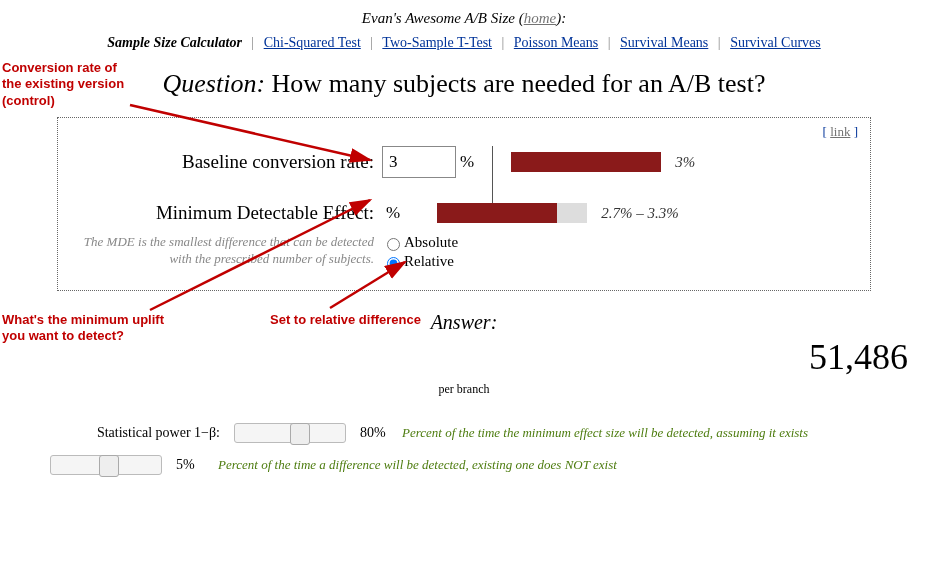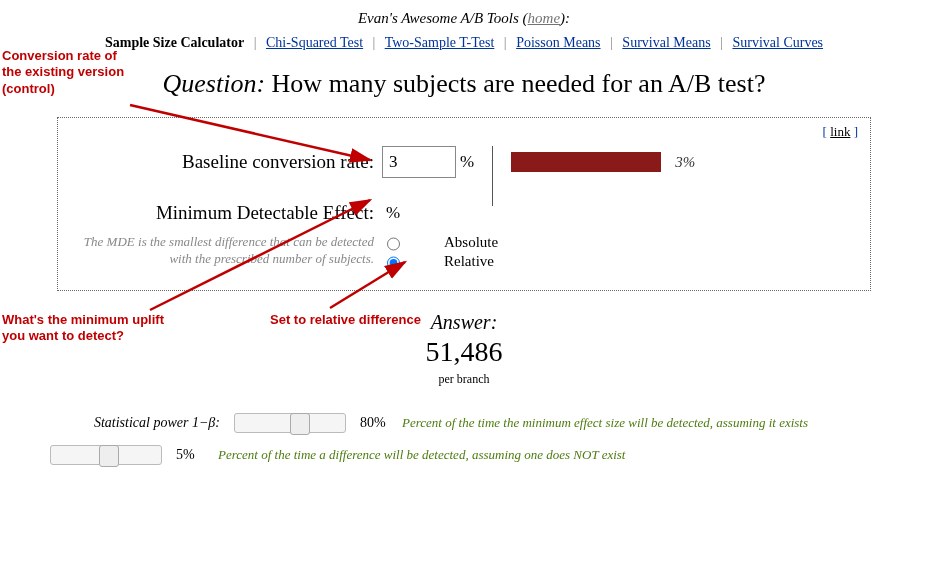--- a/index.html
+++ b/index.html
@@ -22,20 +22,21 @@
     text-align: center;
     font-size: 14px;
     margin-bottom: 18px;
   }
   .nav-line .sep { color: #888; margin: 0 6px; }
   .nav-line a { color: #003399; text-decoration: underline; }
   .nav-line .current {
     font-weight: bold;
     color: #000;
     text-decoration: none;
+    font-style: italic;
   }
   .question-line {
     text-align: center;
     font-size: 26px;
     margin-bottom: 18px;
   }
   .question-line .q-label { font-style: italic; }
   .inputs-box {
     border: 1px dotted #666;
     margin: 0 auto 20px auto;
@@ -43,21 +44,21 @@
     padding: 14px 16px 18px 16px;
     position: relative;
   }
   .link-corner {
     position: absolute;
     right: 12px;
     top: 6px;
     font-size: 13px;
     color: #003399;
   }
-  .link-corner a { color: #000000; }
+  .link-corner a { color: #737373; }
   .input-row {
     display: flex;
     align-items: center;
     margin-bottom: 10px;
   }
   .input-label {
     width: 300px;
     text-align: right;
     font-size: 19px;
     padding-right: 8px;
@@ -98,41 +99,41 @@
   }
   .mde-note {
     width: 300px;
     text-align: right;
     font-style: italic;
     color: #888;
     padding-right: 8px;
     line-height: 1.3;
   }
   .radio-col { width: 100px; font-size: 15px; }
-  .radio-item { display: flex; margin-bottom: 2px; gap: 40px; }
+  .radio-item { display: flex; align-items: center; margin-bottom: 2px; }
   .radio-item input { margin-right: 4px; }
   .gray-note {
     font-size: 13px;
     color: #333;
     flex: 1;
     text-align: center;
     line-height: 1.3;
   }
   .answer-block { text-align: center; margin-bottom: 26px; }
   .answer-label { font-style: italic; font-size: 20px; margin-bottom: 2px; }
-  .answer-number { font-size: 28px; font-family: Georgia, serif; }
+  .answer-number { font-size: 36px; font-family: Georgia, serif; text-align: right; }
   .answer-sub { font-size: 12px; margin-top: 4px; }
   .slider-row {
     display: flex;
     align-items: center;
     font-size: 14px;
     margin-bottom: 12px;
     padding-left: 30px;
   }
-  .slider-label { width: 170px; text-align: right; padding-right: 14px; font-style: italic; }
+  .slider-label { width: 170px; text-align: right; padding-right: 14px; }
   .slider-widget {
     width: 110px;
     height: 18px;
     border: 1px solid #bbb;
     border-radius: 3px;
     background: #f5f5f5;
     position: relative;
     margin-right: 14px;
   }
   .slider-thumb {
@@ -154,21 +155,21 @@
     font-size: 13px;
     line-height: 1.25;
     pointer-events: none;
   }
   svg.arrow { position: absolute; pointer-events: none; }
 </style>
 </head>
 <body>
 
 <div class="header-line">
-  <span>Evan's Awesome A/B Tools</span> (<a href="#">home</a>):
+  <span>Evan's Awesome A/B Size</span> (<a href="#">home</a>):
 </div>
 
 <div class="nav-line">
   <span class="current">Sample Size Calculator</span>
   <span class="sep">|</span>
   <a href="#">Chi-Squared Test</a>
   <span class="sep">|</span>
   <a href="#">Two-Sample T-Test</a>
   <span class="sep">|</span>
   <a href="#">Poisson Means</a>
@@ -196,20 +197,26 @@
         <div class="bar-fill" style="left:0;width:100%;"></div>
       </div>
       <span class="bar-text">3%</span>
     </div>
   </div>
 
   <div class="input-row">
     <div class="input-label">Minimum Detectable Effect:</div>
     <span class="pct-sign">%</span>
     <div style="width:1px;height:1px;margin-right:18px;"></div>
+    <div class="bars-col">
+      <div class="bar-outer">
+        <div class="bar-fill" style="left:0;width:80%;"></div>
+      </div>
+      <span class="bar-text">2.7% – 3.3%</span>
+    </div>
   </div>
 
   <div class="sub-row">
     <div class="mde-note">The MDE is the smallest difference that can be detected with the prescribed number of subjects.</div>
     <div class="radio-col">
       <div class="radio-item">
         <input type="radio" name="mdetype" style="">
         <span>Absolute</span>
       </div>
       <div class="radio-item">
@@ -233,24 +240,24 @@
   </div>
   <div class="slider-value">80%</div>
   <div class="slider-desc">Percent of the time the minimum effect size will be detected, assuming it exists</div>
 </div>
 
 <div class="slider-row">
   <div class="slider-widget">
     <div class="slider-thumb" style="left:48px;"></div>
   </div>
   <div class="slider-value">5%</div>
-  <div class="slider-desc">Percent of the time a difference will be detected, assuming one does NOT exist</div>
-</div>
-
-<div class="anno" style="left:2px; top:48px; white-space:pre;">Conversion rate of
+  <div class="slider-desc">Percent of the time a difference will be detected, existing one does NOT exist</div>
+</div>
+
+<div class="anno" style="left:2px; top:60px; white-space:pre;">Conversion rate of
 the existing version
 (control)</div>
 <div class="anno" style="left:2px; top:312px; white-space:pre;">What's the minimum uplift
 you want to detect?</div>
 <div class="anno" style="left:270px; top:312px;">Set to relative difference</div>
 
 <svg class="arrow" style="left:0;top:0;" width="928" height="567">
   <defs>
     <marker id="ah" markerWidth="10" markerHeight="10" refX="8" refY="3" orient="auto">
       <path d="M0,0 L9,3 L0,6 Z" fill="#c00000"></path>

